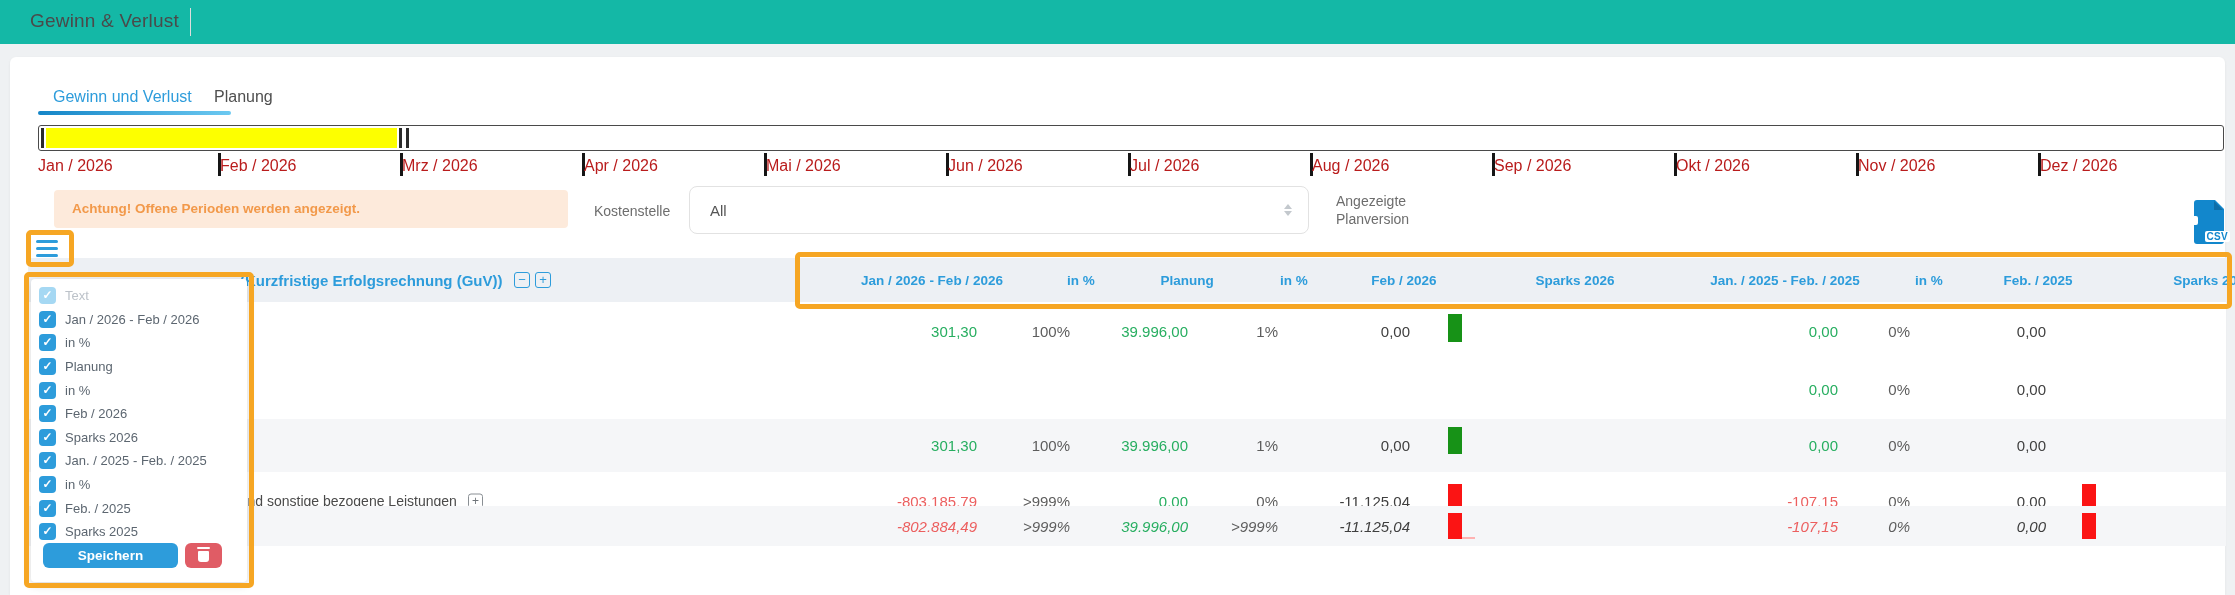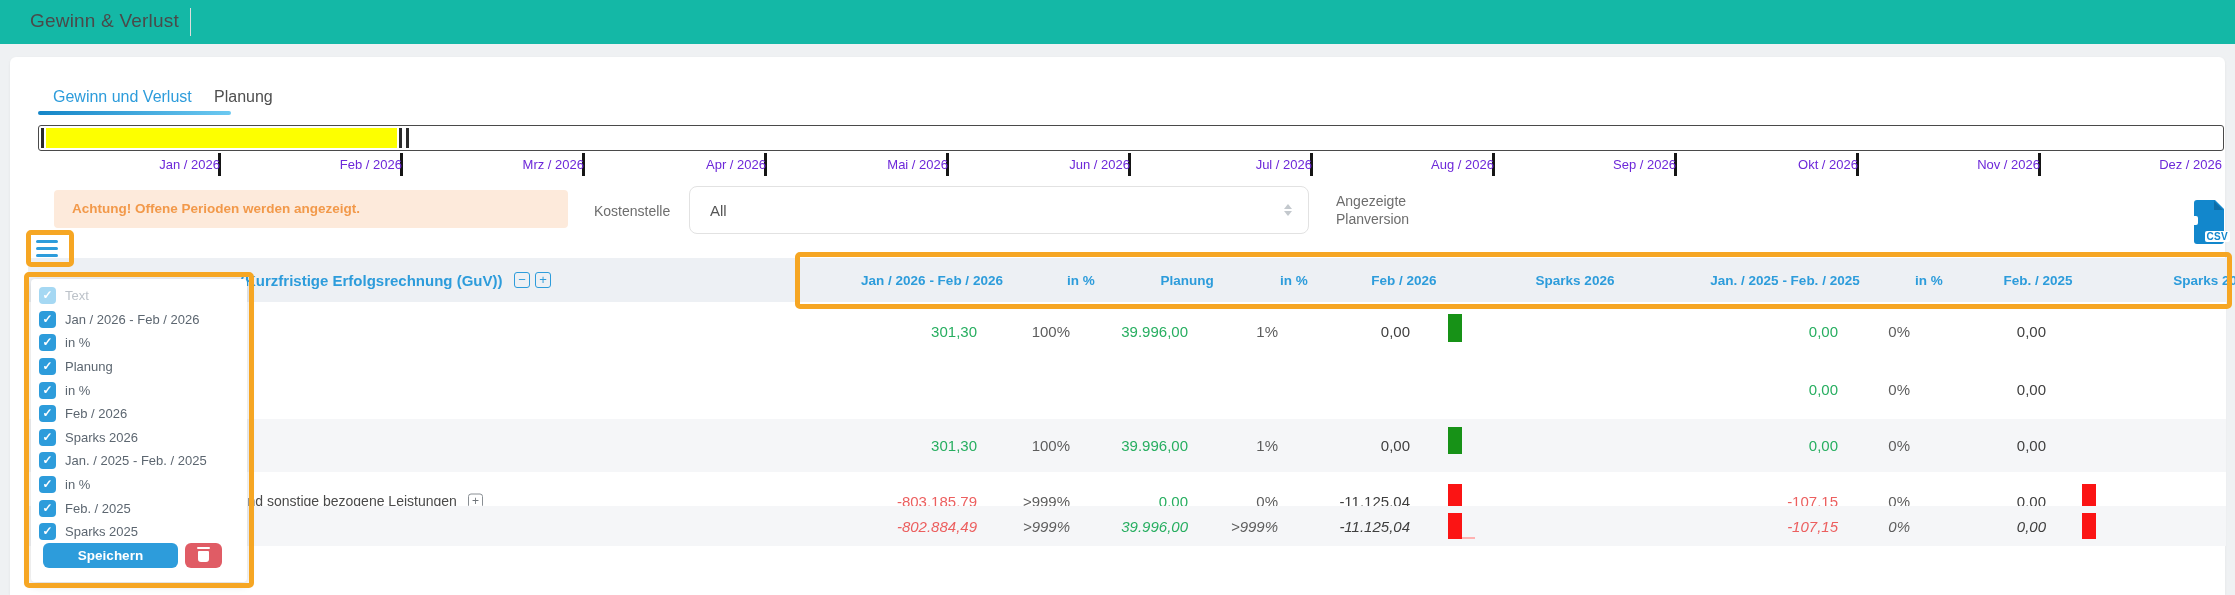--- a/index.html
+++ b/index.html
@@ -20,21 +20,21 @@
   .tab-idle{left:214px;color:#4f4f4f;}
   .tab-underline{position:absolute;left:38px;top:111px;width:193px;height:4px;border-radius:2px;background:linear-gradient(90deg,#1485c7,#6cc9f1);}
 
   
   .slider{position:absolute;left:38px;top:125px;width:2186px;height:26px;border:1.5px solid #4a4a4a;border-radius:3px;background:#fff;box-sizing:border-box;}
   .slider-handle-l{position:absolute;left:2px;top:2px;bottom:2px;width:3px;background:#2b2b2b;}
   .slider-fill{position:absolute;left:7px;top:2px;bottom:2px;width:351px;background:#fdff00;}
   .slider-handle-r1{position:absolute;left:360px;top:2px;bottom:2px;width:3px;background:#2b2b2b;}
   .slider-handle-r2{position:absolute;left:367px;top:2px;bottom:2px;width:3px;background:#2b2b2b;}
   .tick{position:absolute;top:153px;width:3px;height:23px;background:#151515;}
-  .month{position:absolute;top:157px;width:182px;text-align:right;font-size:13px;color:#6d28d9;}
+  .month{position:absolute;top:157px;width:182px;text-align:left;font-size:16px;color:#b91c1c;}
 
   
   .warning{position:absolute;left:54px;top:190px;width:514px;height:38px;background:#fdeadb;border-radius:4px;color:#f2994a;font-size:13.5px;font-weight:600;line-height:38px;padding-left:18px;box-sizing:border-box;}
   .kst-label{position:absolute;left:594px;top:203px;font-size:14px;color:#6d6d6d;}
   .select{position:absolute;top:186px;height:48px;background:#fff;border:1px solid #e2e2e2;border-radius:8px;box-sizing:border-box;}
   .select-kst{left:689px;width:620px;}
   .select-pv{left:1476px;width:692px;}
   .select-value{position:absolute;left:20px;top:50%;transform:translateY(-50%);font-size:15px;color:#555;}
   .sel-arrows{position:absolute;right:16px;top:50%;transform:translateY(-50%);display:flex;flex-direction:column;gap:2px;}
   .tri-up{width:0;height:0;border-left:4px solid transparent;border-right:4px solid transparent;border-bottom:5px solid #c3c8cd;}

